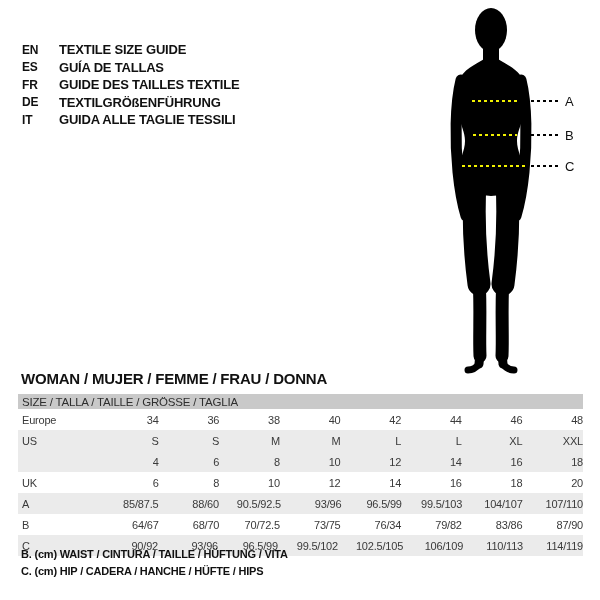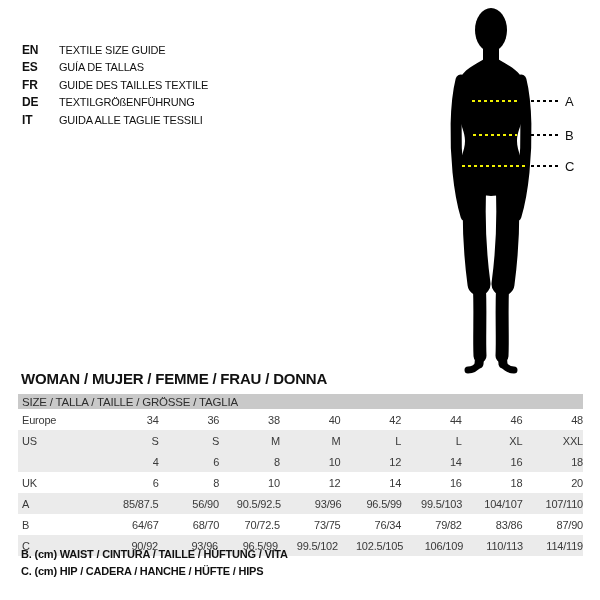--- a/index.html
+++ b/index.html
@@ -3,21 +3,21 @@
 <meta charset="utf-8">
 <style>
   * { margin:0; padding:0; box-sizing:border-box; }
   html,body { width:600px; height:600px; background:#ffffff; overflow:hidden; }
   body { position:relative; font-family:"Liberation Sans", sans-serif; color:#111; }
 
   
   .lang-block { position:absolute; left:22px; top:25px;margin-top:16px; }
   .lang-row { display:flex; height:17.5px; align-items:center; }
   .lang-code { width:37px; font-size:12px; font-weight:700; letter-spacing:-0.2px; }
-  .lang-label { font-size:11px; font-weight:400; letter-spacing:-0.2px; }
+  .lang-label { font-size:13px; font-weight:700; letter-spacing:-0.2px; }
 
   
   .figure-svg { position:absolute; left:425px; top:4px; width:175px; height:380px; }
   .marker-label { position:absolute; width:16px; font-size:13px; font-weight:400; color:#111; text-align:left; }
   #marker-label-a { left:565px; top:94px; }
   #marker-label-b { left:565px; top:128px; }
   #marker-label-c { left:565px; top:159px; }
 
   
   .group-title { position:absolute; left:21px; top:370px; font-size:15px; font-weight:700; letter-spacing:-0.2px; }
@@ -154,21 +154,21 @@
     <div class="t-cell">12</div>
     <div class="t-cell">14</div>
     <div class="t-cell">16</div>
     <div class="t-cell">18</div>
     <div class="t-cell">20</div>
   </div>
 
   <div class="t-row shaded">
     <div class="t-label">A</div>
     <div class="t-cell">85/87.5</div>
-    <div class="t-cell">56/90</div>
+    <div class="t-cell">88/60</div>
     <div class="t-cell">90.5/92.5</div>
     <div class="t-cell">93/96</div>
     <div class="t-cell">96.5/99</div>
     <div class="t-cell">99.5/103</div>
     <div class="t-cell">104/107</div>
     <div class="t-cell">107/110</div>
   </div>
 
   <div class="t-row">
     <div class="t-label">B</div>

